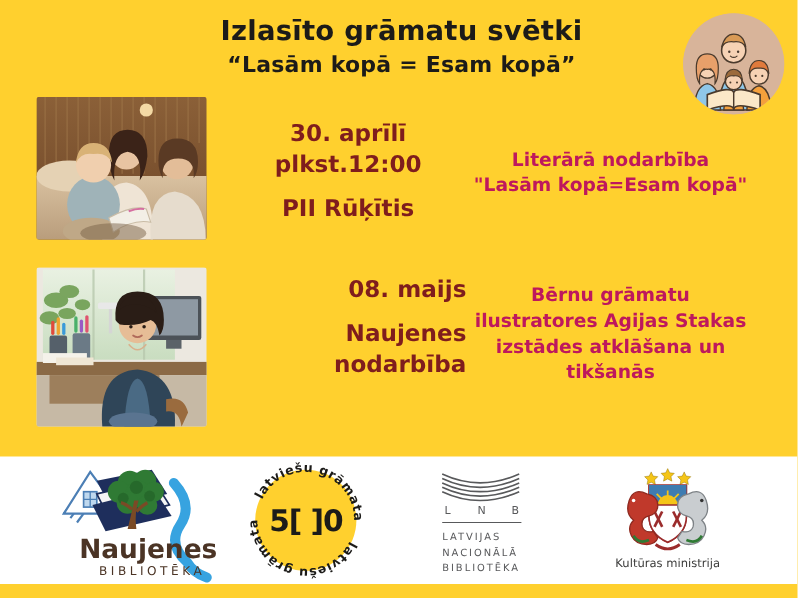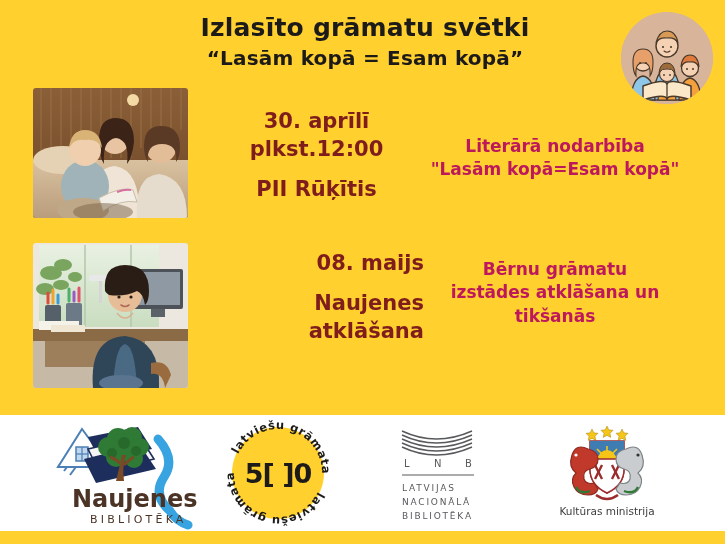--- a/index.html
+++ b/index.html
@@ -294,24 +294,25 @@
   </div>
   <div class="ev-desc ev1-desc">
     <div>Literārā  nodarbība</div>
     <div>"Lasām kopā=Esam kopā"</div>
   </div>
 
   <div class="ev-when ev2-when">
     <div>08. maijs</div>
     <span class="gap"></span>
     <div>Naujenes</div>
-    <div>atklāšana</div>
+    <div>nodarbība</div>
   </div>
   <div class="ev-desc ev2-desc">
     <div>Bērnu grāmatu</div>
+    <div>ilustratores Agijas Stakas</div>
     <div>izstādes atklāšana un</div>
     <div>tikšanās</div>
   </div>
 
   <div class="footer">
 
     <div class="logo logo-naujenes">
       <svg width="180" height="116" viewBox="0 0 180 116">
 
         <path d="M118 24 q18 20 6 38 q-12 18 6 34 q6 10 18 14" fill="none" stroke="#37A3E0" stroke-width="9" stroke-linecap="round"></path>

